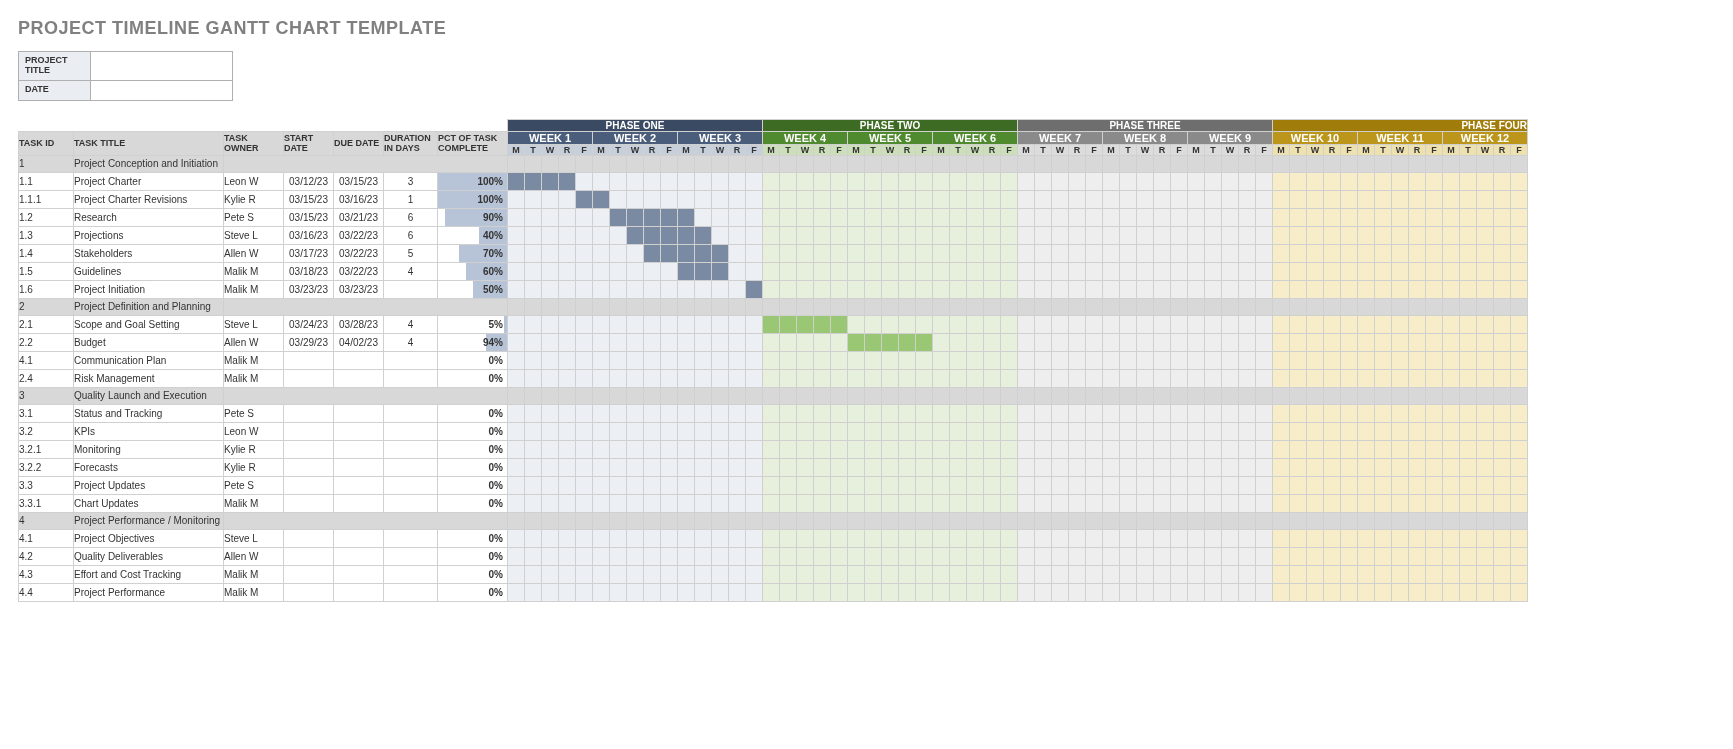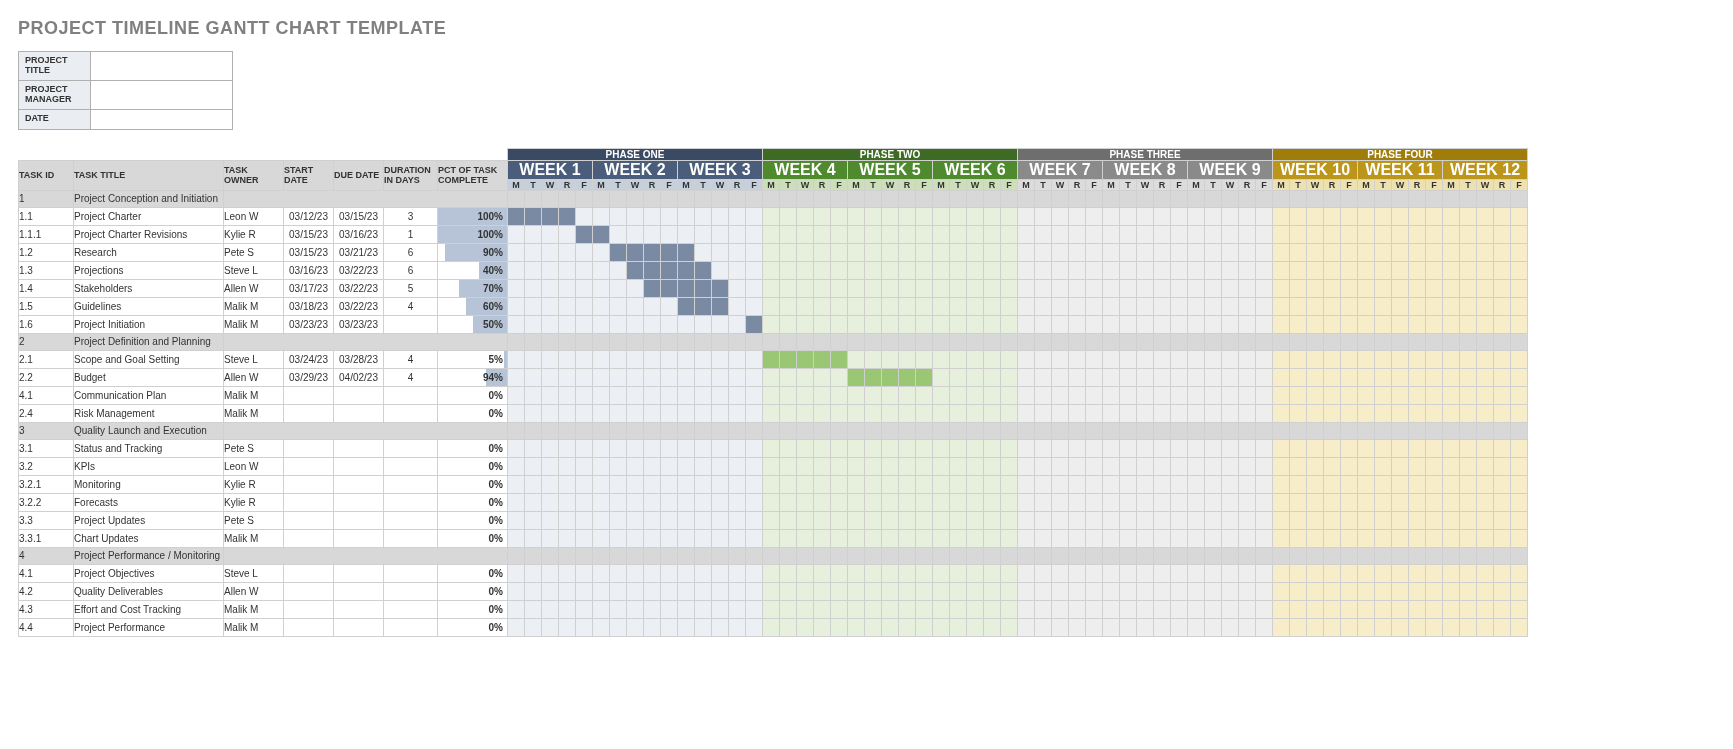--- a/index.html
+++ b/index.html
@@ -7,26 +7,26 @@
   h1 { font-size:18px; font-weight:700; color:#808080; letter-spacing:0.5px; margin:0 0 12px 0;}
   table { border-collapse:collapse; }
   .meta { width:215px; margin-bottom:18px;}
   .meta td { border:1px solid #b0b0b0; padding:4px 6px; }
   .meta .lbl { background:#eaedf2; font-weight:700; font-size:9px; width:72px; line-height:1.1;}
   .meta .val { background:#fff; width:143px; height:20px;}
   .gantt { table-layout:fixed; width:auto;}
   .gantt td.c, .gantt th { border:1px solid #d0d0d0; padding:0;}
   .gantt .hcol { background:#d8d8d8; font-weight:700; font-size:9px; padding:4px 6px; text-align:left; vertical-align:middle;}
   .phase { color:#fff; font-weight:700; font-size:10px; text-align:center; padding:3px 0;}
-  .week  { color:#fff; font-weight:700; font-size:16px; text-align:center; padding:2px 0;}
+  .week  { color:#fff; font-weight:700; font-size:11px; text-align:center; padding:2px 0;}
   .dow   { font-weight:700; font-size:9px; text-align:center; padding:1px 0;}
   .p1 { background:#3a4a63;} .w1 { background:#4a5d7a;} .d1 { background:#c7cfdb; }
   .p2 { background:#3d6b23;} .w2 { background:#4f8a2e;} .d2 { background:#ccdfba; }
   .p3 { background:#6e6e6e;} .w3 { background:#8a8a8a;} .d3 { background:#dcdcdc; }
-  .p4 { background:#a07d0a;} .w4 { background:#bb961a;} .d4 { background:#eee1b0; }
+  .p4 { background:#a07d0a;text-align:right;} .w4 { background:#bb961a;} .d4 { background:#eee1b0; }
   .taskcell { padding:2px 6px; font-size:10px; height:17px; white-space:nowrap; overflow:hidden;}
   .taskcell.ctr { text-align:center;}
   .section { background:#d8d8d8; font-weight:400;}
   .indent1 { padding-left:16px;}
   .indent2 { padding-left:28px;}
   .pct-wrap { position:relative; height:17px;}
   .pct-bg { position:absolute; right:0; top:0; bottom:0; background:#b7c3d6;}
   .pct-txt { position:absolute; left:0; right:4px; top:0; bottom:0; display:flex; align-items:center; justify-content:flex-end; font-weight:700; font-size:10px;}
   .dcell { width:17px; height:17px; padding:0;}
   .g1bg { background:#eceff4;} .g2bg { background:#e7f0dc;} .g3bg { background:#eeeeee;} .g4bg { background:#f7edc9;}
@@ -41,24 +41,20 @@
 </style>
 </head>
 <body>
 
 <h1>PROJECT TIMELINE GANTT CHART TEMPLATE</h1>
 
 <table class="meta">
   <tbody>
       <tr>
         <td class="lbl">PROJECT TITLE</td>
-        <td class="val"></td>
-      </tr>
-  <tr>
-        <td class="lbl">PROJECT MANAGER</td>
         <td class="val"></td>
       </tr>
   <tr>
         <td class="lbl">DATE</td>
         <td class="val"></td>
       </tr>
 </tbody>
   </table>
 
 <table class="gantt" id="gantt">

